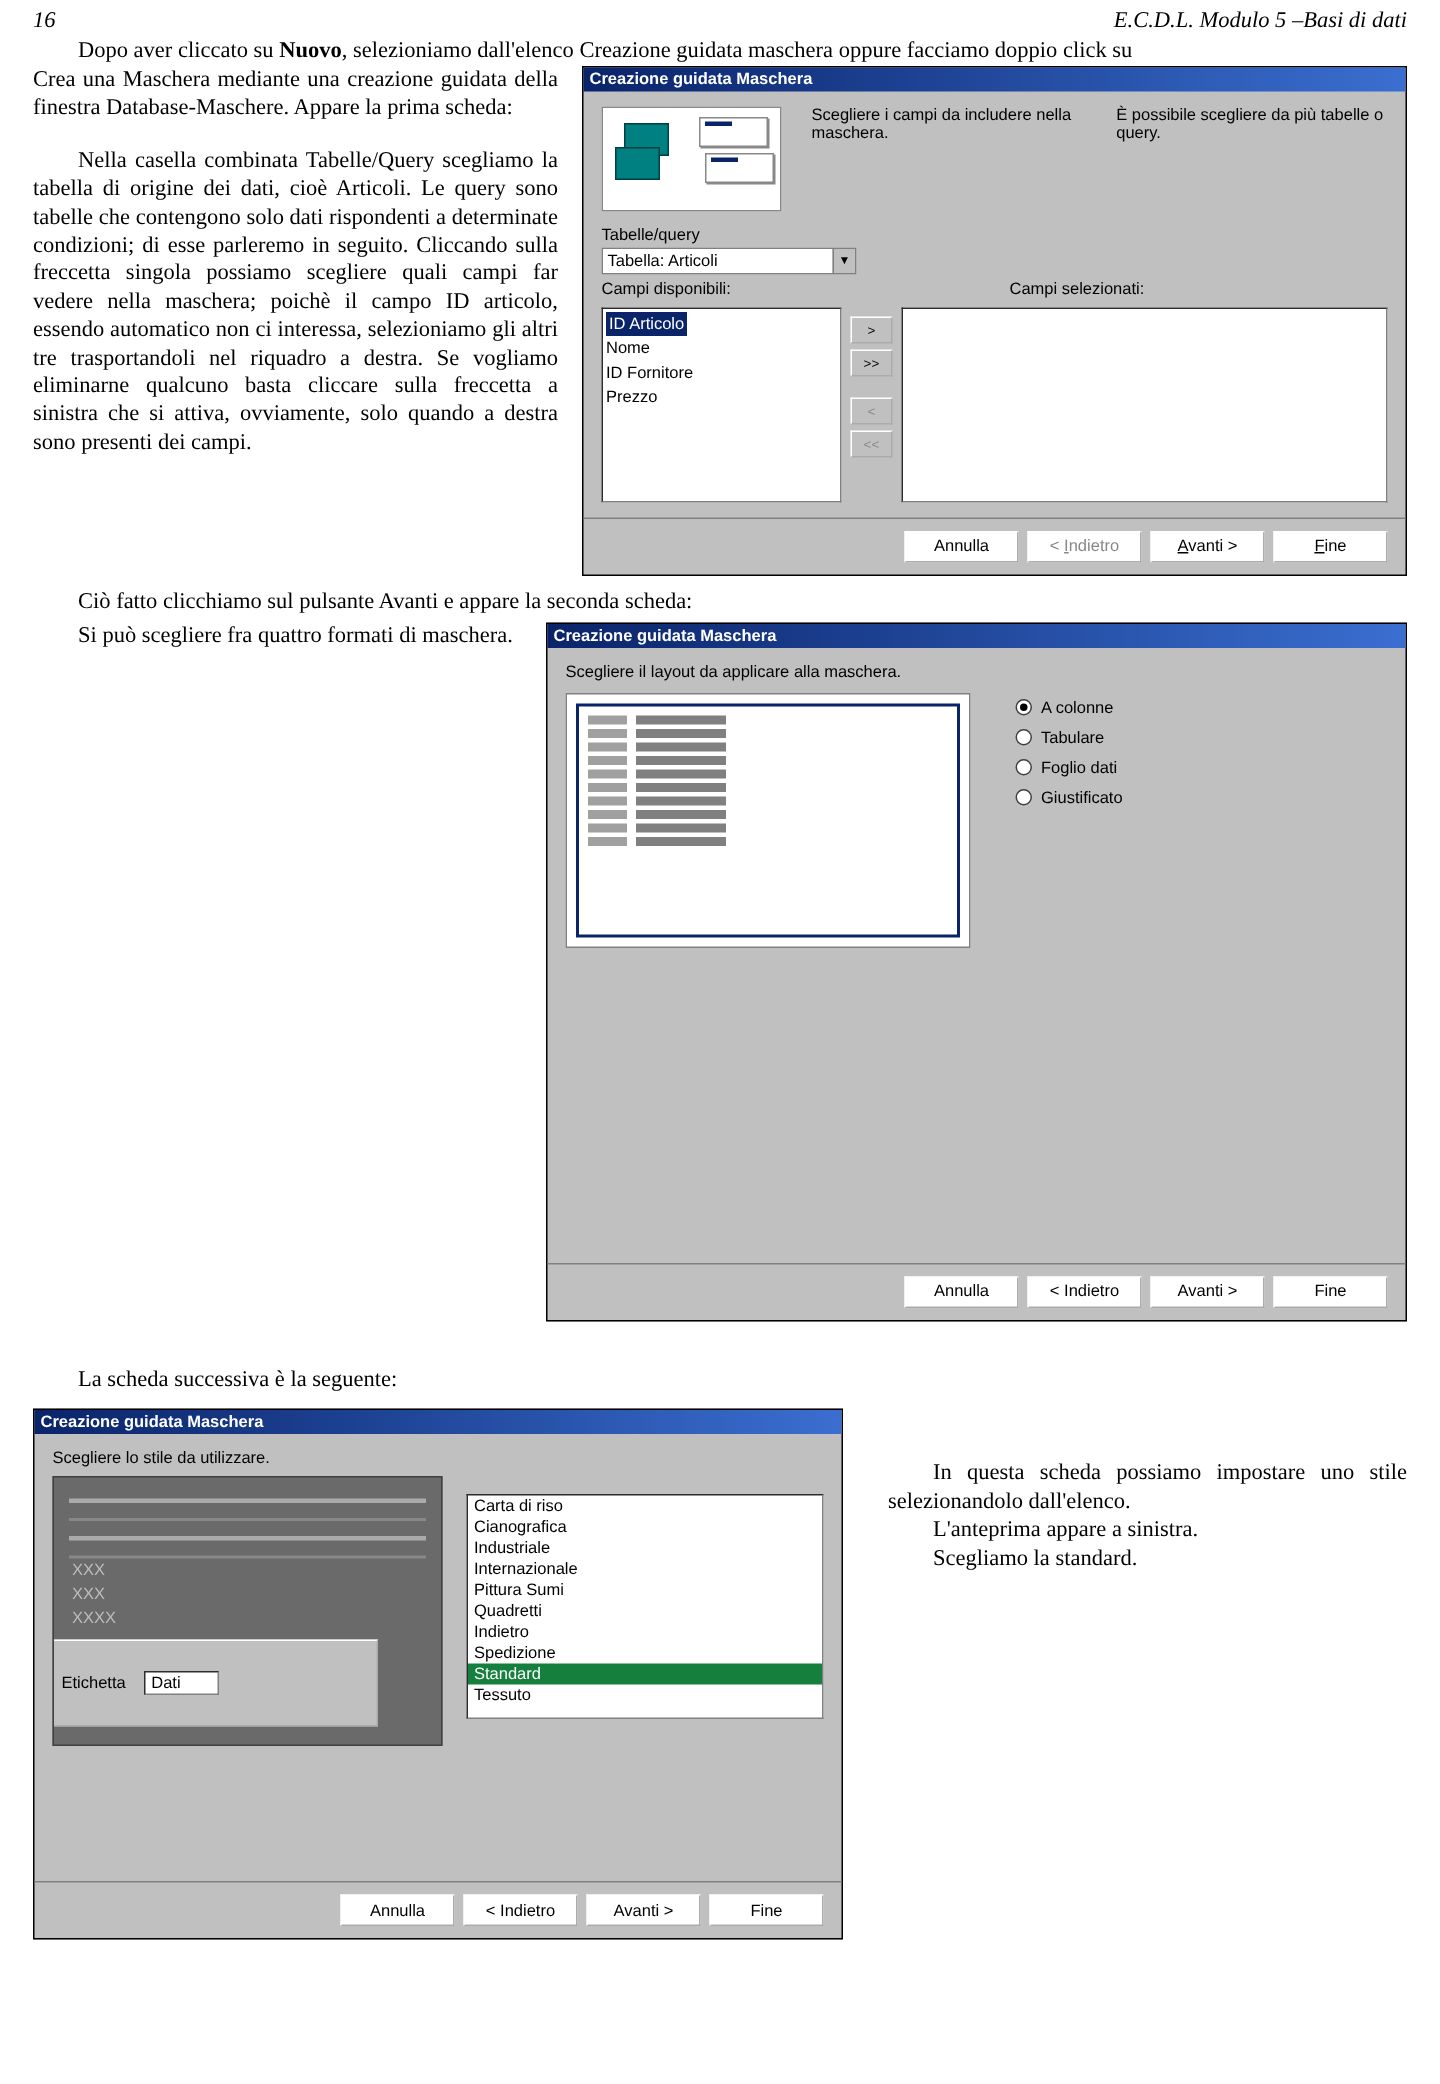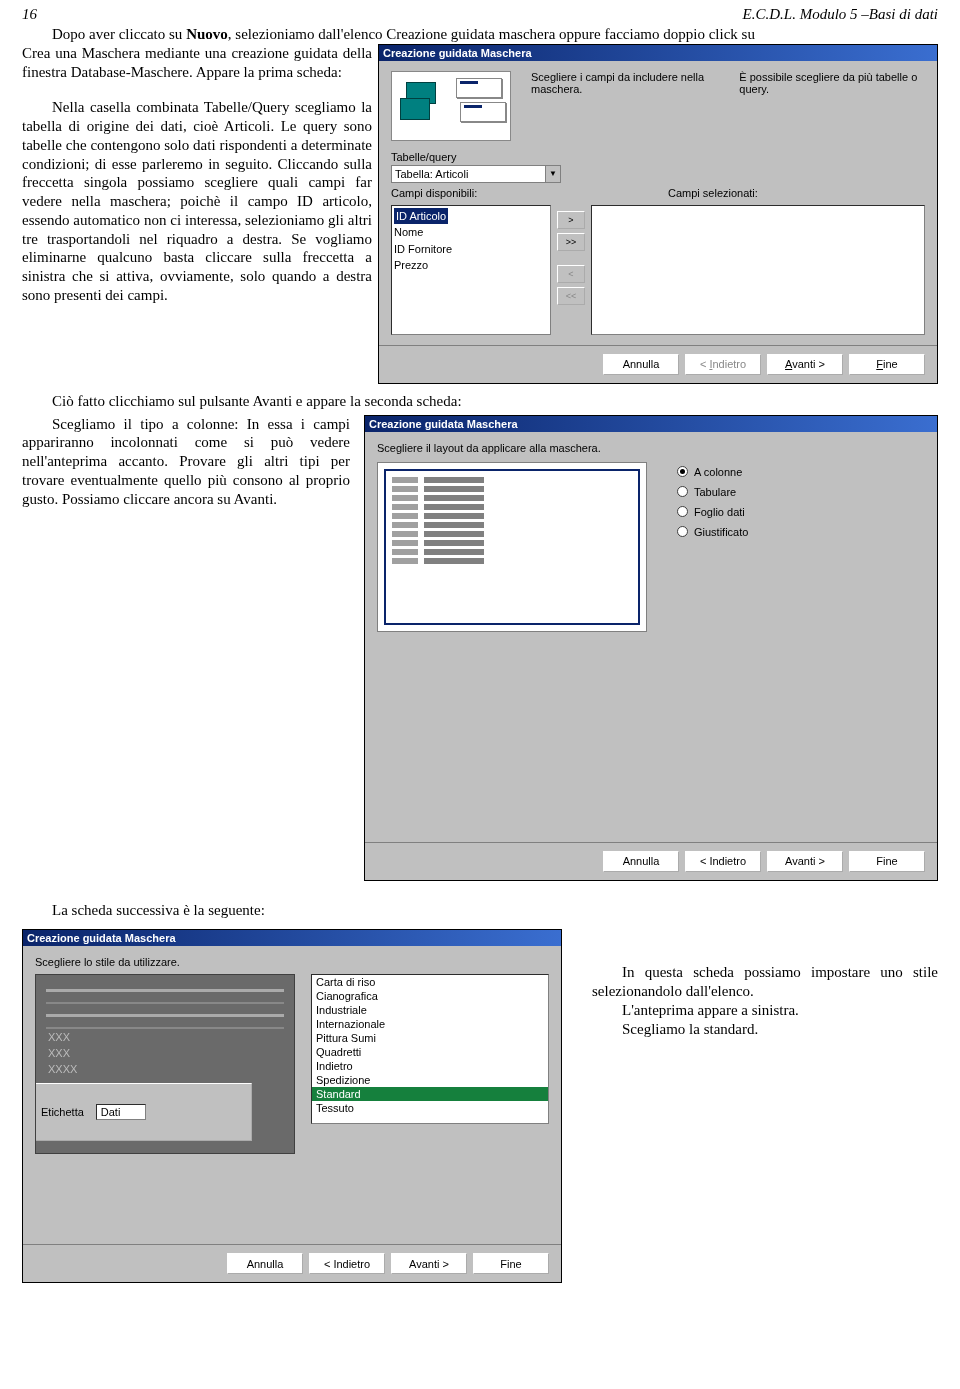--- a/index.html
+++ b/index.html
@@ -7,21 +7,21 @@
     font-family: "Times New Roman", serif;
     font-size: 15px;
     background: #fff;
     color: #000;
     width: 960px;
     padding: 6px 22px 20px 22px;
   }
   .header-row { display: flex; justify-content: space-between; font-style: italic; font-size: 15px; margin-bottom: 2px; }
   .para { text-align: justify; line-height: 1.25; }
   .indent { text-indent: 30px; }
-  .two-col { display: flex; gap: 6px; align-items: flex-start; }
+  .two-col { display: flex; gap: 16px; align-items: flex-start; }
   .left-text { flex: 0 0 350px; }
   .right-img { flex: 1; }
   .two-col-b { display: flex; gap: 14px; align-items: flex-start; margin-top: 4px; }
   .left-text-b { flex: 0 0 328px; }
   .right-img-b { flex: 1; }
 
   
   .wiz {
     background: #c0c0c0;
     border: 1px solid #000;
@@ -100,21 +100,21 @@
   .style-preview .ln.b { height:3px; background:#aaa;}
   .style-preview .xxx { color:#bbb; font-size:11px; font-weight:normal; margin-left:12px; margin-bottom:4px; font-family:Tahoma,sans-serif;}
   .style-preview .label-box {
     position:absolute; left:-4px; bottom:12px; width:220px;
     background:#c0c0c0; border:1px outset #fff; padding:20px 8px;
     display:flex; gap:12px; align-items:center; font-size:11px;
   }
   .style-preview .dati-in { background:#fff; border:1px inset #808080; padding:1px 4px; width:50px;}
   .style-list {
     flex:1; background:#fff; border:1px inset #808080; height:150px;
-    font-size:11px; overflow:hidden;
+    font-size:11px; overflow:hidden;margin-top:12px;
   }
   .style-list div { padding:1px 4px;}
   .style-list .sel { background:#15803d; color:#fff;}
   .spacer { height:200px; }
 
   .bottom-row { display:flex; gap:30px; align-items:flex-start; margin-top:10px;}
   .bottom-left { flex:0 0 540px;}
   .bottom-right { flex:1; }
 </style>
 </head>
@@ -185,21 +185,21 @@
         <button class="wiz-btn"><u>F</u>ine</button>
       </div>
     </div>
   </div>
 </div>
 
 <p class="para indent" style="margin-top:8px;">Ciò fatto clicchiamo sul pulsante Avanti e appare la seconda scheda:</p>
 
 <div class="two-col-b">
   <div class="left-text-b">
-    <p class="para indent">Scegliamo il tipo a colonne: In essa i campi appariranno incolonnati come si può vedere nell'anteprima accanto. Provare gli altri tipi per trovare eventualmente quello più consono al proprio gusto. Possiamo cliccare ancora su Avanti.</p>
+    <p class="para indent">Si può scegliere fra quattro formati di maschera.</p>
   </div>
   <div class="right-img-b">
 
     <div class="wiz">
       <div class="wiz-title">Creazione guidata Maschera</div>
       <div class="wiz2-body">
         <div>Scegliere il layout da applicare alla maschera.</div>
         <div class="wiz2-main">
           <div class="preview-box">
             <div class="preview-inner">
@@ -269,21 +269,21 @@
       <div class="wiz-buttons">
         <button class="wiz-btn">Annulla</button>
         <button class="wiz-btn">&lt; Indietro</button>
         <button class="wiz-btn">Avanti &gt;</button>
         <button class="wiz-btn">Fine</button>
       </div>
     </div>
   </div>
 </div>
 
-<p class="para indent" style="margin-top:20px;">La scheda successiva è la seguente:</p>
+<p class="para indent" style="margin-top:30px;">La scheda successiva è la seguente:</p>
 
 <div class="bottom-row">
   <div class="bottom-left">
 
     <div class="wiz wiz3">
       <div class="wiz-title">Creazione guidata Maschera</div>
       <div class="wiz3-body">
         <div>Scegliere lo stile da utilizzare.</div>
         <div class="wiz3-main">
           <div class="style-preview">

